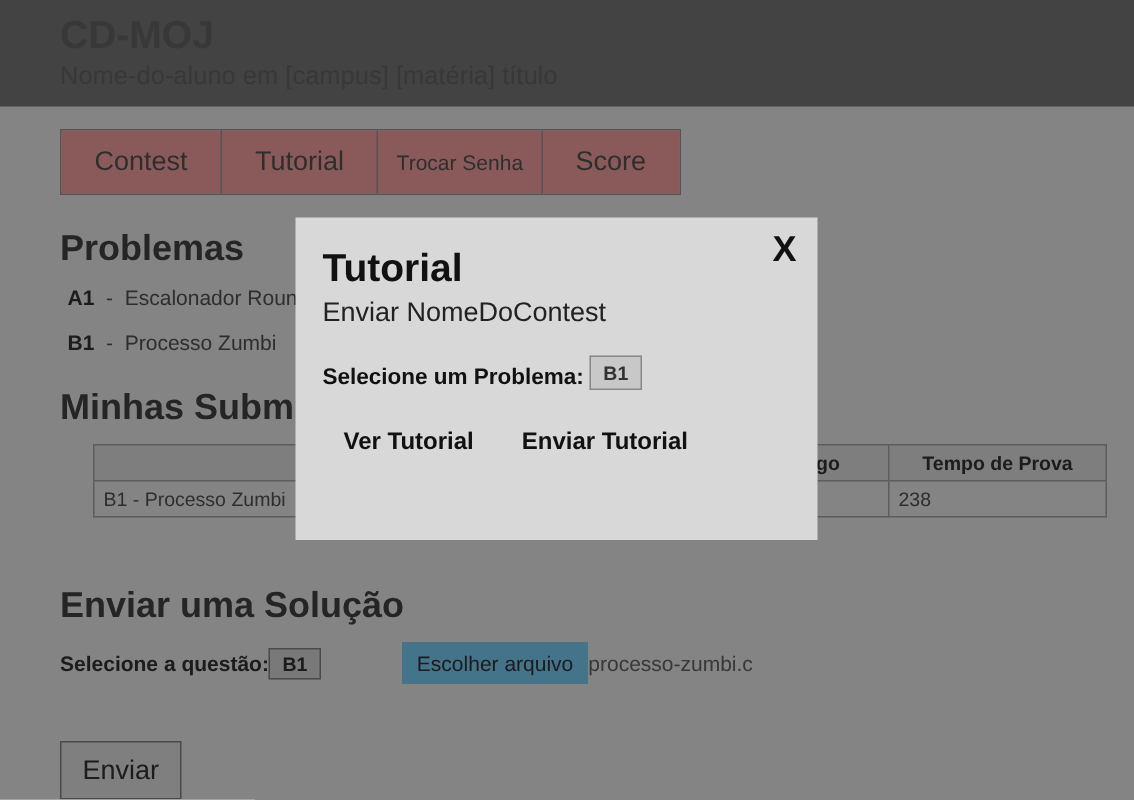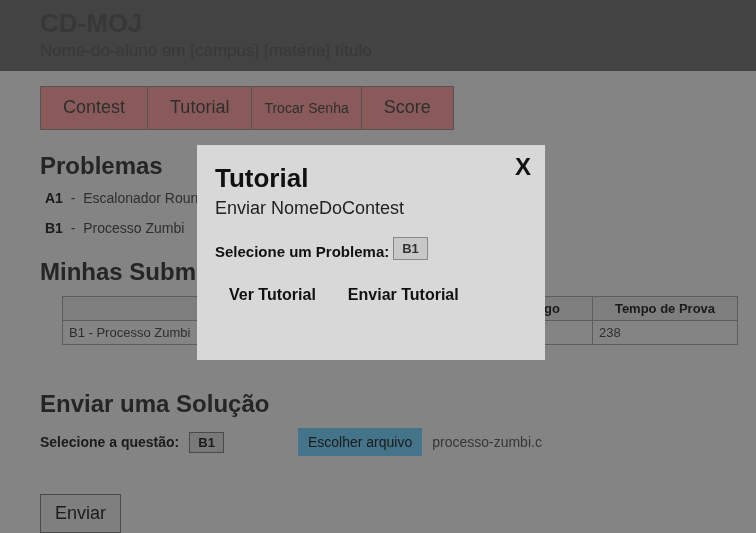--- a/index.html
+++ b/index.html
@@ -79,21 +79,20 @@
     background: #e5e5e5;
     font-weight: bold;
     color: #333;
     text-align: center;
   }
   table.subs td { color: #555; }
 
   .solution-row {
     display: flex;
     align-items: center;
-    gap: 10px;
     font-size: 14px;
     color: #333;
     margin-top: 10px;
   }
   .select-chip {
     display: inline-block;
     border: 1px solid #888;
     background: #ddd;
     padding: 2px 8px;
     font-size: 13px;

